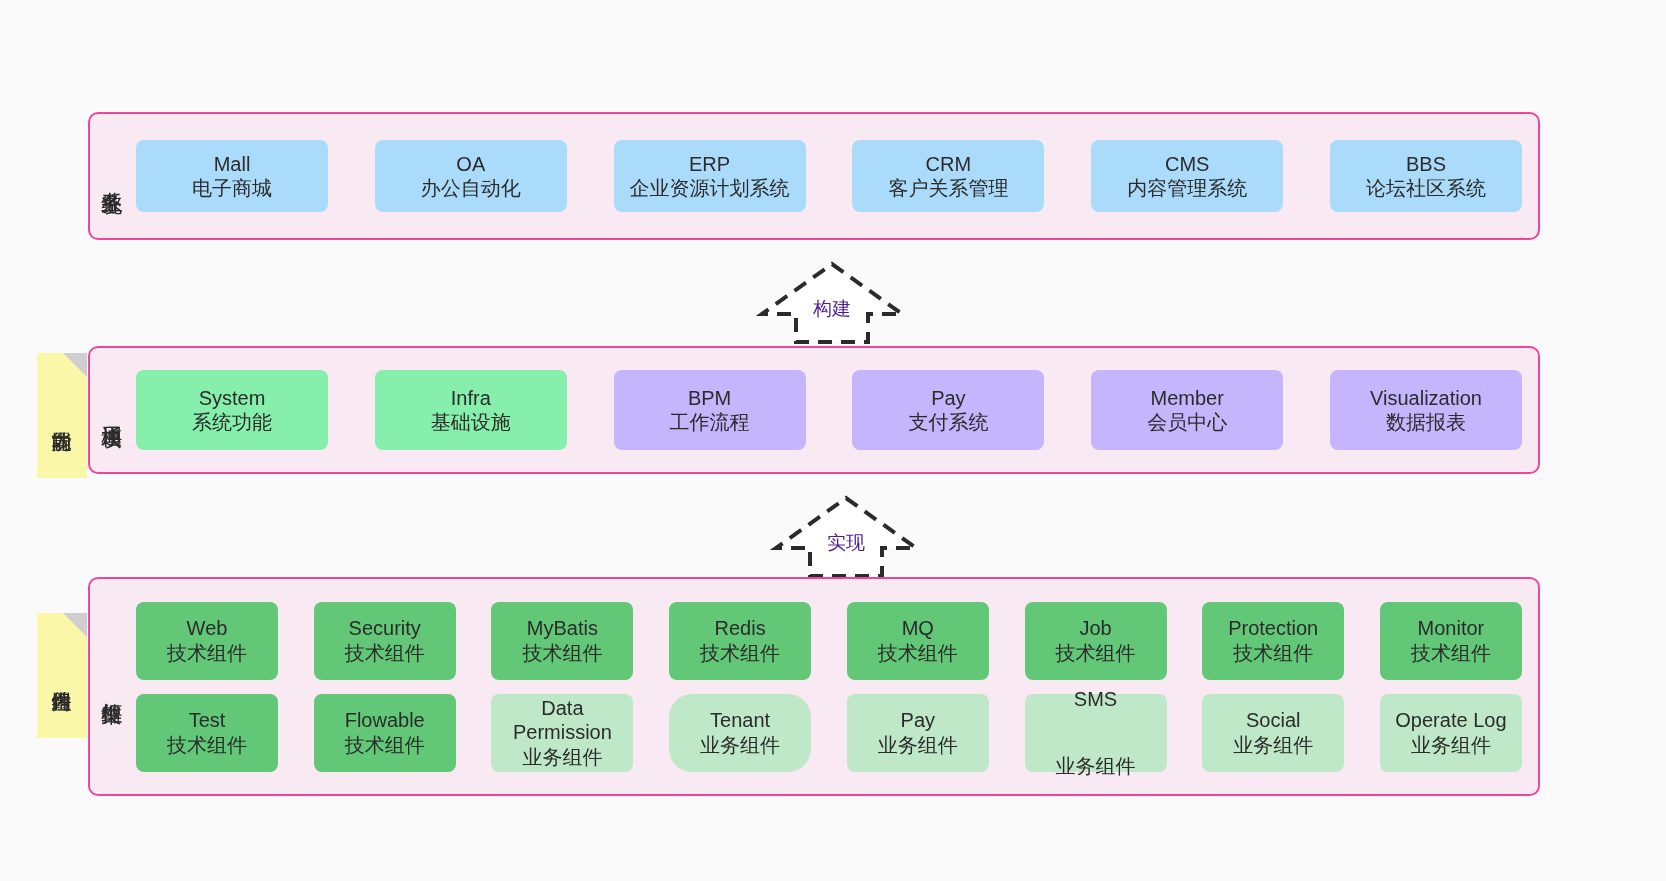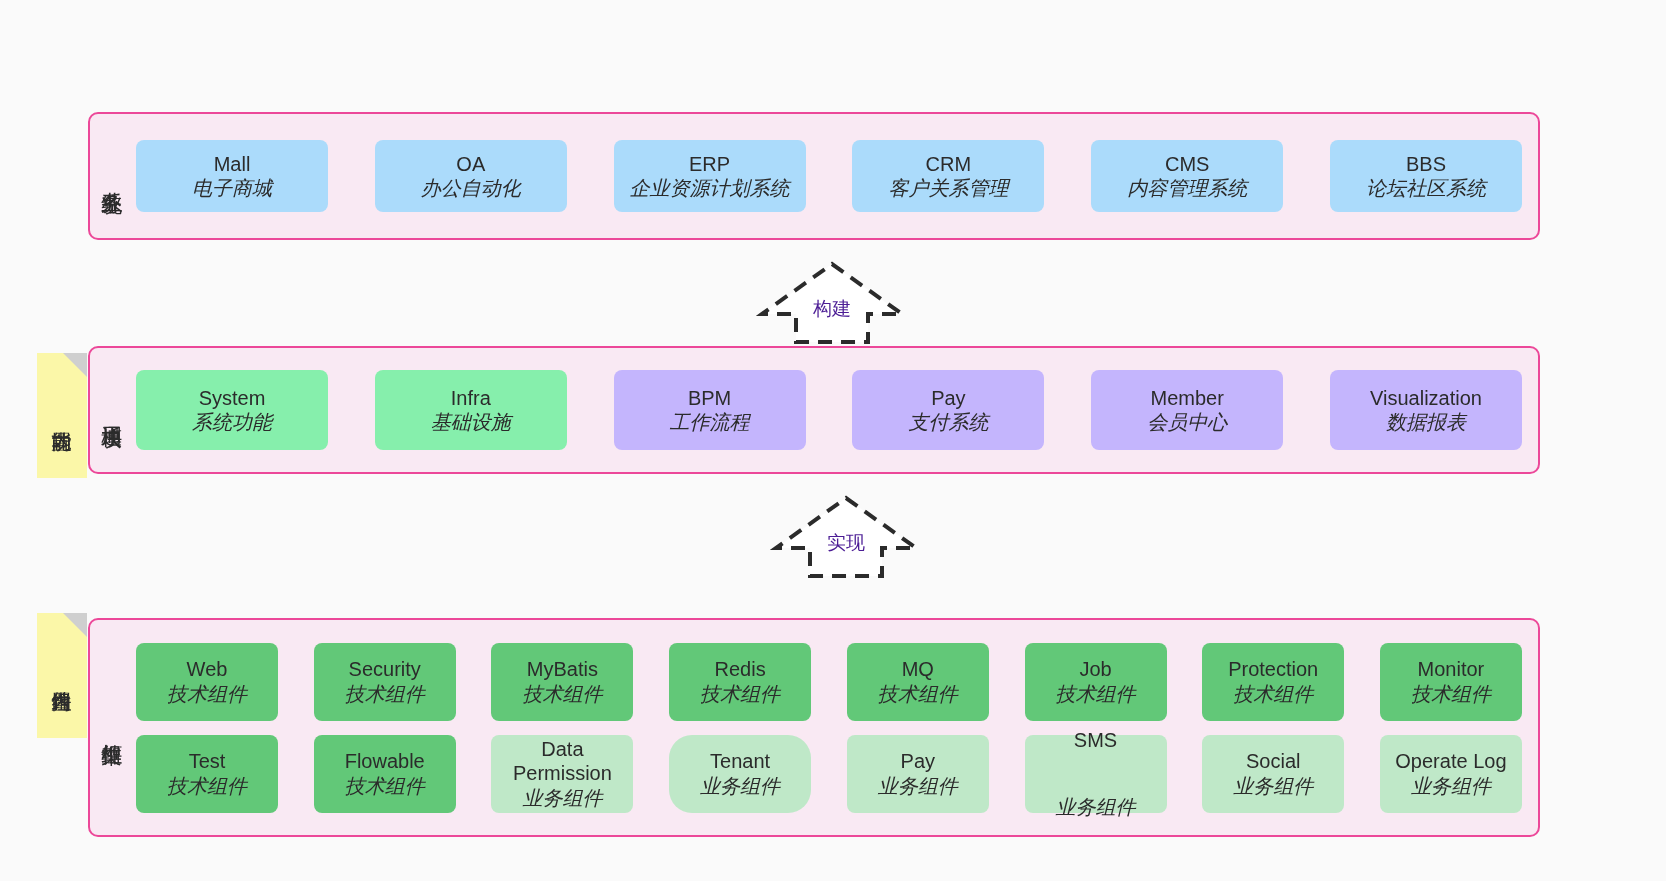--- a/index.html
+++ b/index.html
@@ -62,21 +62,21 @@
     flex-direction: column;
     align-items: center;
     justify-content: center;
     text-align: center;
     font-size: 20px;
     line-height: 1.22;
     color: #2b2b2b;
     padding: 4px 6px;
   }
   .card .ln1 { display: block; }
-  .card .ln2 { display: block; font-style: italic; }
+  .card .ln2 { display: block; }
 
   .c-blue        { background: #abdbfb; }
   .c-red-strong  { background: #86efac; }
   .c-red-soft    { background: #c4b5fd; }
   .c-green-strong{ background: #62c878; }
   .c-green-soft  { background: #bfe8c8; }
 
   
   .sticky {
     position: absolute;
@@ -199,21 +199,21 @@
     <path d="M 80 6 L 150 56 L 116 56 L 116 84 L 44 84 L 44 56 L 10 56 Z" fill="#ffffff" stroke="#2b2b2b" stroke-width="4" stroke-dasharray="14,9" stroke-linejoin="miter"></path>
   </svg>
   <div class="arrow-label" style="left:0; top:38px; width:160px;">实现</div>
 </div>
 
 <div class="sticky" style="left:37px; top:613px; width:50px; height:125px;">
   <span class="fold"></span>
   <span>内置组件</span>
 </div>
 
-<div class="band" id="band-framework" style="left:88px; top:577px; width:1452px; height:219px;margin-top:41px;">
+<div class="band" id="band-framework" style="left:88px; top:577px; width:1452px; height:219px;">
   <div class="band-label">框架组件</div>
   <div class="band-body" style="gap:14px;">
 
     <div class="card-row">
       <div class="card c-green-strong" style="width:142px;height:78px;">
         <span class="ln1">Web</span>
         <span class="ln2">技术组件</span>
       </div>
       <div class="card c-green-strong" style="width:142px;height:78px;">
         <span class="ln1">Security</span>

